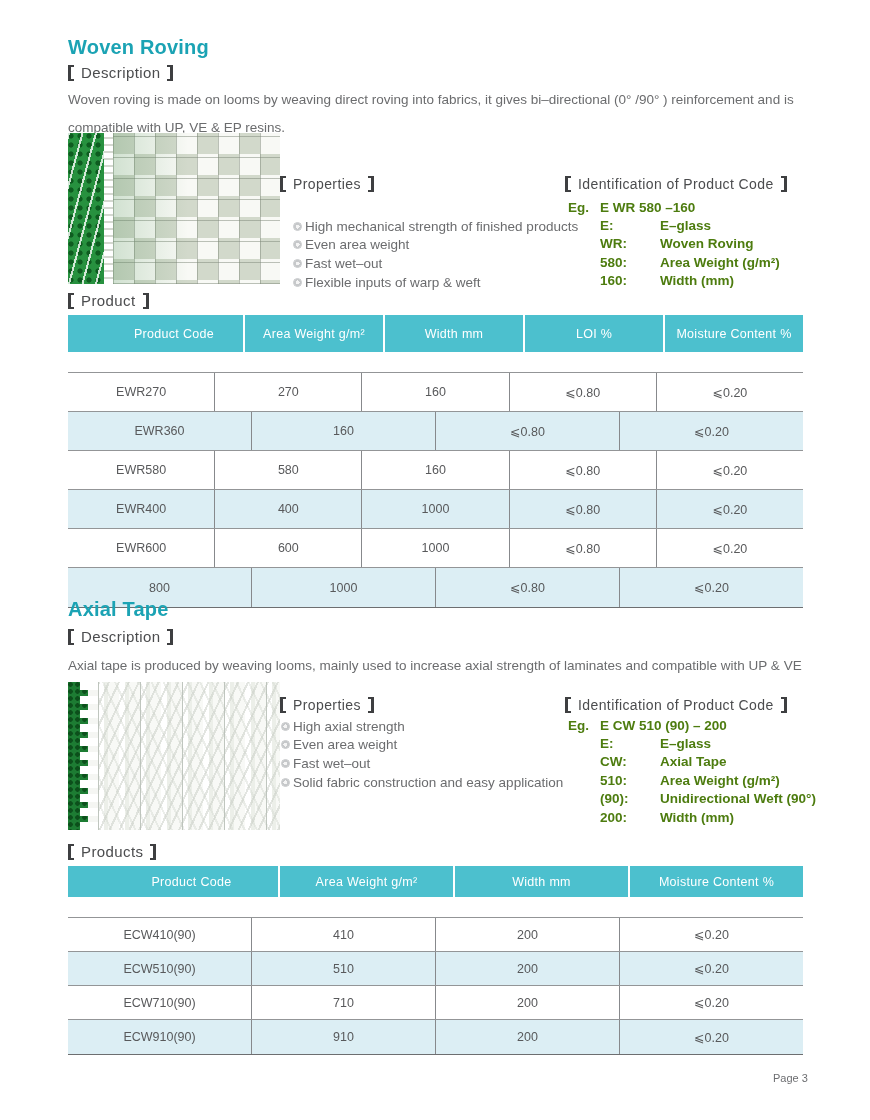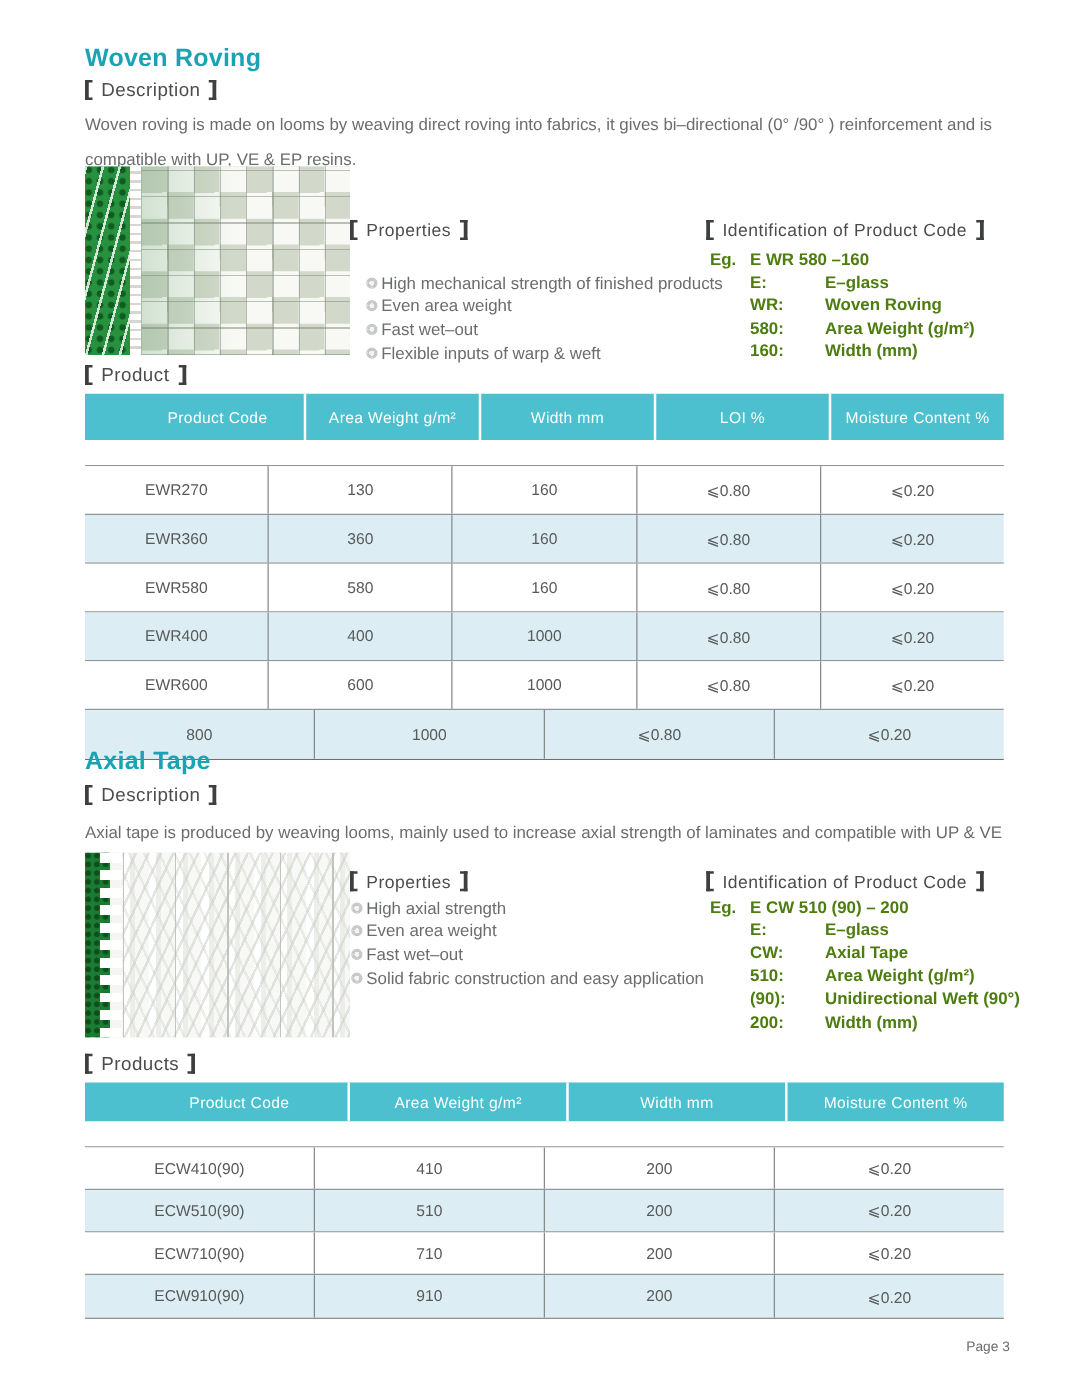--- a/index.html
+++ b/index.html
@@ -159,28 +159,27 @@
     <div class="thead">
       <div class="th">Product Code</div>
       <div class="th">Area Weight  g/m²</div>
       <div class="th">Width  mm</div>
       <div class="th">LOI  %</div>
       <div class="th">Moisture Content  %</div>
     </div>
     <div class="tbody">
       <div class="tr">
         <div class="td">EWR270</div>
-        <div class="td">130</div>
+        <div class="td">270</div>
         <div class="td">160</div>
         <div class="td">⩽0.80</div>
         <div class="td">⩽0.20</div>
       </div>
       <div class="tr alt">
         <div class="td">EWR360</div>
-        <div class="td">360</div>
         <div class="td">160</div>
         <div class="td">⩽0.80</div>
         <div class="td">⩽0.20</div>
       </div>
       <div class="tr">
         <div class="td">EWR580</div>
         <div class="td">580</div>
         <div class="td">160</div>
         <div class="td">⩽0.80</div>
         <div class="td">⩽0.20</div>

